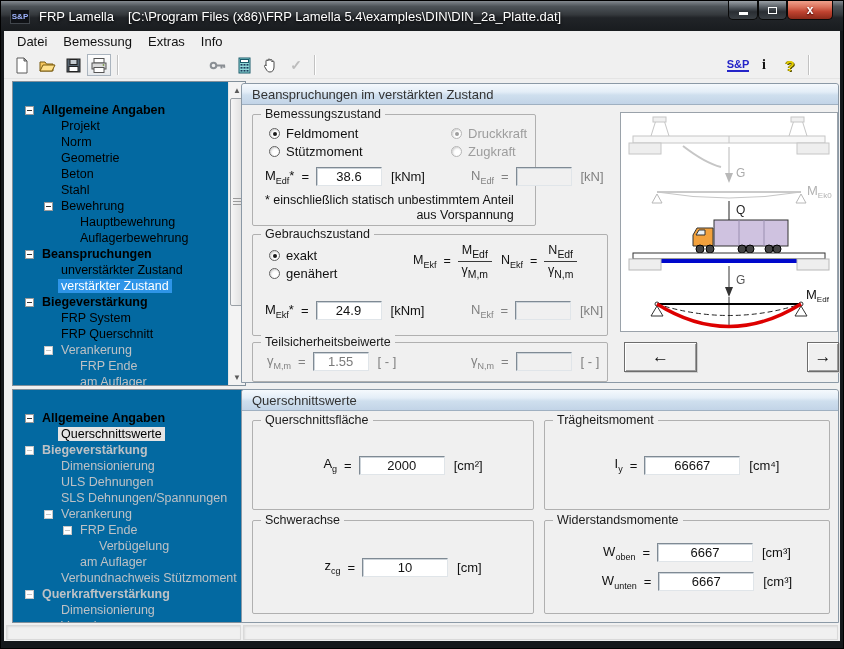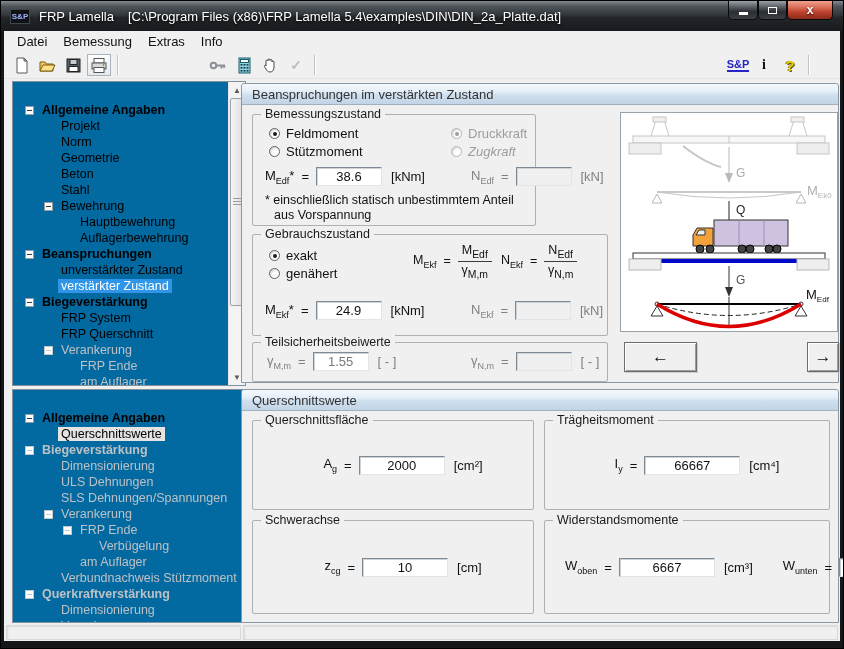--- a/index.html
+++ b/index.html
@@ -96,21 +96,21 @@
   #nav-right{left:565px;top:258px;width:32px;}
   .diagram{position:absolute;left:378px;top:28px;width:218px;height:220px;background:#fff;border:1px solid #9aa2aa;}
   .diagram svg{display:block;}
   svg text{font-family:"Liberation Sans",sans-serif;}
   
   #grp-flaeche{left:10px;top:30px;width:282px;height:90px;}
   #grp-traeg{left:302px;top:30px;width:286px;height:90px;}
   #grp-schwer{left:10px;top:130px;width:282px;height:94px;}
   #grp-wider{left:302px;top:130px;width:286px;height:94px;}
   .centerbox{position:absolute;inset:0;display:flex;align-items:center;justify-content:center;}
-  .stack{position:absolute;inset:0;display:flex;flex-direction:row;align-items:center;justify-content:flex-start;gap:10px;}
+  .stack{position:absolute;inset:0;display:flex;flex-direction:column;align-items:center;justify-content:center;gap:10px;}
   .fieldrow.inline{position:static;margin-left:20px;}
   
   .statusbar{height:17px;display:flex;background:#f0f0f0;padding:1px 2px;}
   .scell{border:1px solid #d9d9d9;box-shadow:inset 1px 1px 2px #dcdcdc;background:#f0f0f0;}
   .scell.left{width:235px;margin-right:2px;}
   .scell.right{flex:1;}
 </style>
 </head>
 <body>
 
@@ -341,35 +341,35 @@
             </div>
             <div class="trow disabled" style="padding-left: 45px;">
               <span class="tlabel">Verankerung</span>
             </div>
           </div>
       </div>
 
       <div class="panel" id="panel1">
         <div class="phead">Beanspruchungen im verstärkten Zustand</div>
 
-        <div class="group" style="left:10px;top:30px;width:284px;height:112px;">
+        <div class="group" style="left:10px;top:30px;width:284px;height:112px;text-align:right;">
           <span class="glegend">Bemessungszustand</span>
           <div class="radiorow" style="left:16px;top:10px;">
               <span class="rdot on"></span>
               <span class="rlbl">Feldmoment</span>
             </div>
           <div class="radiorow" style="left:16px;top:28px;">
               <span class="rdot"></span>
               <span class="rlbl">Stützmoment</span>
             </div>
           <div class="radiorow rdis" style="left:198px;top:10px;">
               <span class="rdot on"></span>
               <span class="rlbl">Druckkraft</span>
             </div>
-          <div class="radiorow rdis" style="left:198px;top:28px;font-style:italic;">
+          <div class="radiorow rdis" style="left:198px;top:28px;">
               <span class="rdot"></span>
               <span class="rlbl">Zugkraft</span>
             </div>
           <div class="fieldrow" style="left:12px;top:52px;">
             <span class="flbl"><span>M</span><sub>Edf</sub><span>*</span></span>
             <span class="eq">=</span>
             <span class="tinput">38.6</span>
             <span class="unit">[kNm]</span>
           </div>
           <div class="fieldrow gray" style="left:218px;top:52px;">

